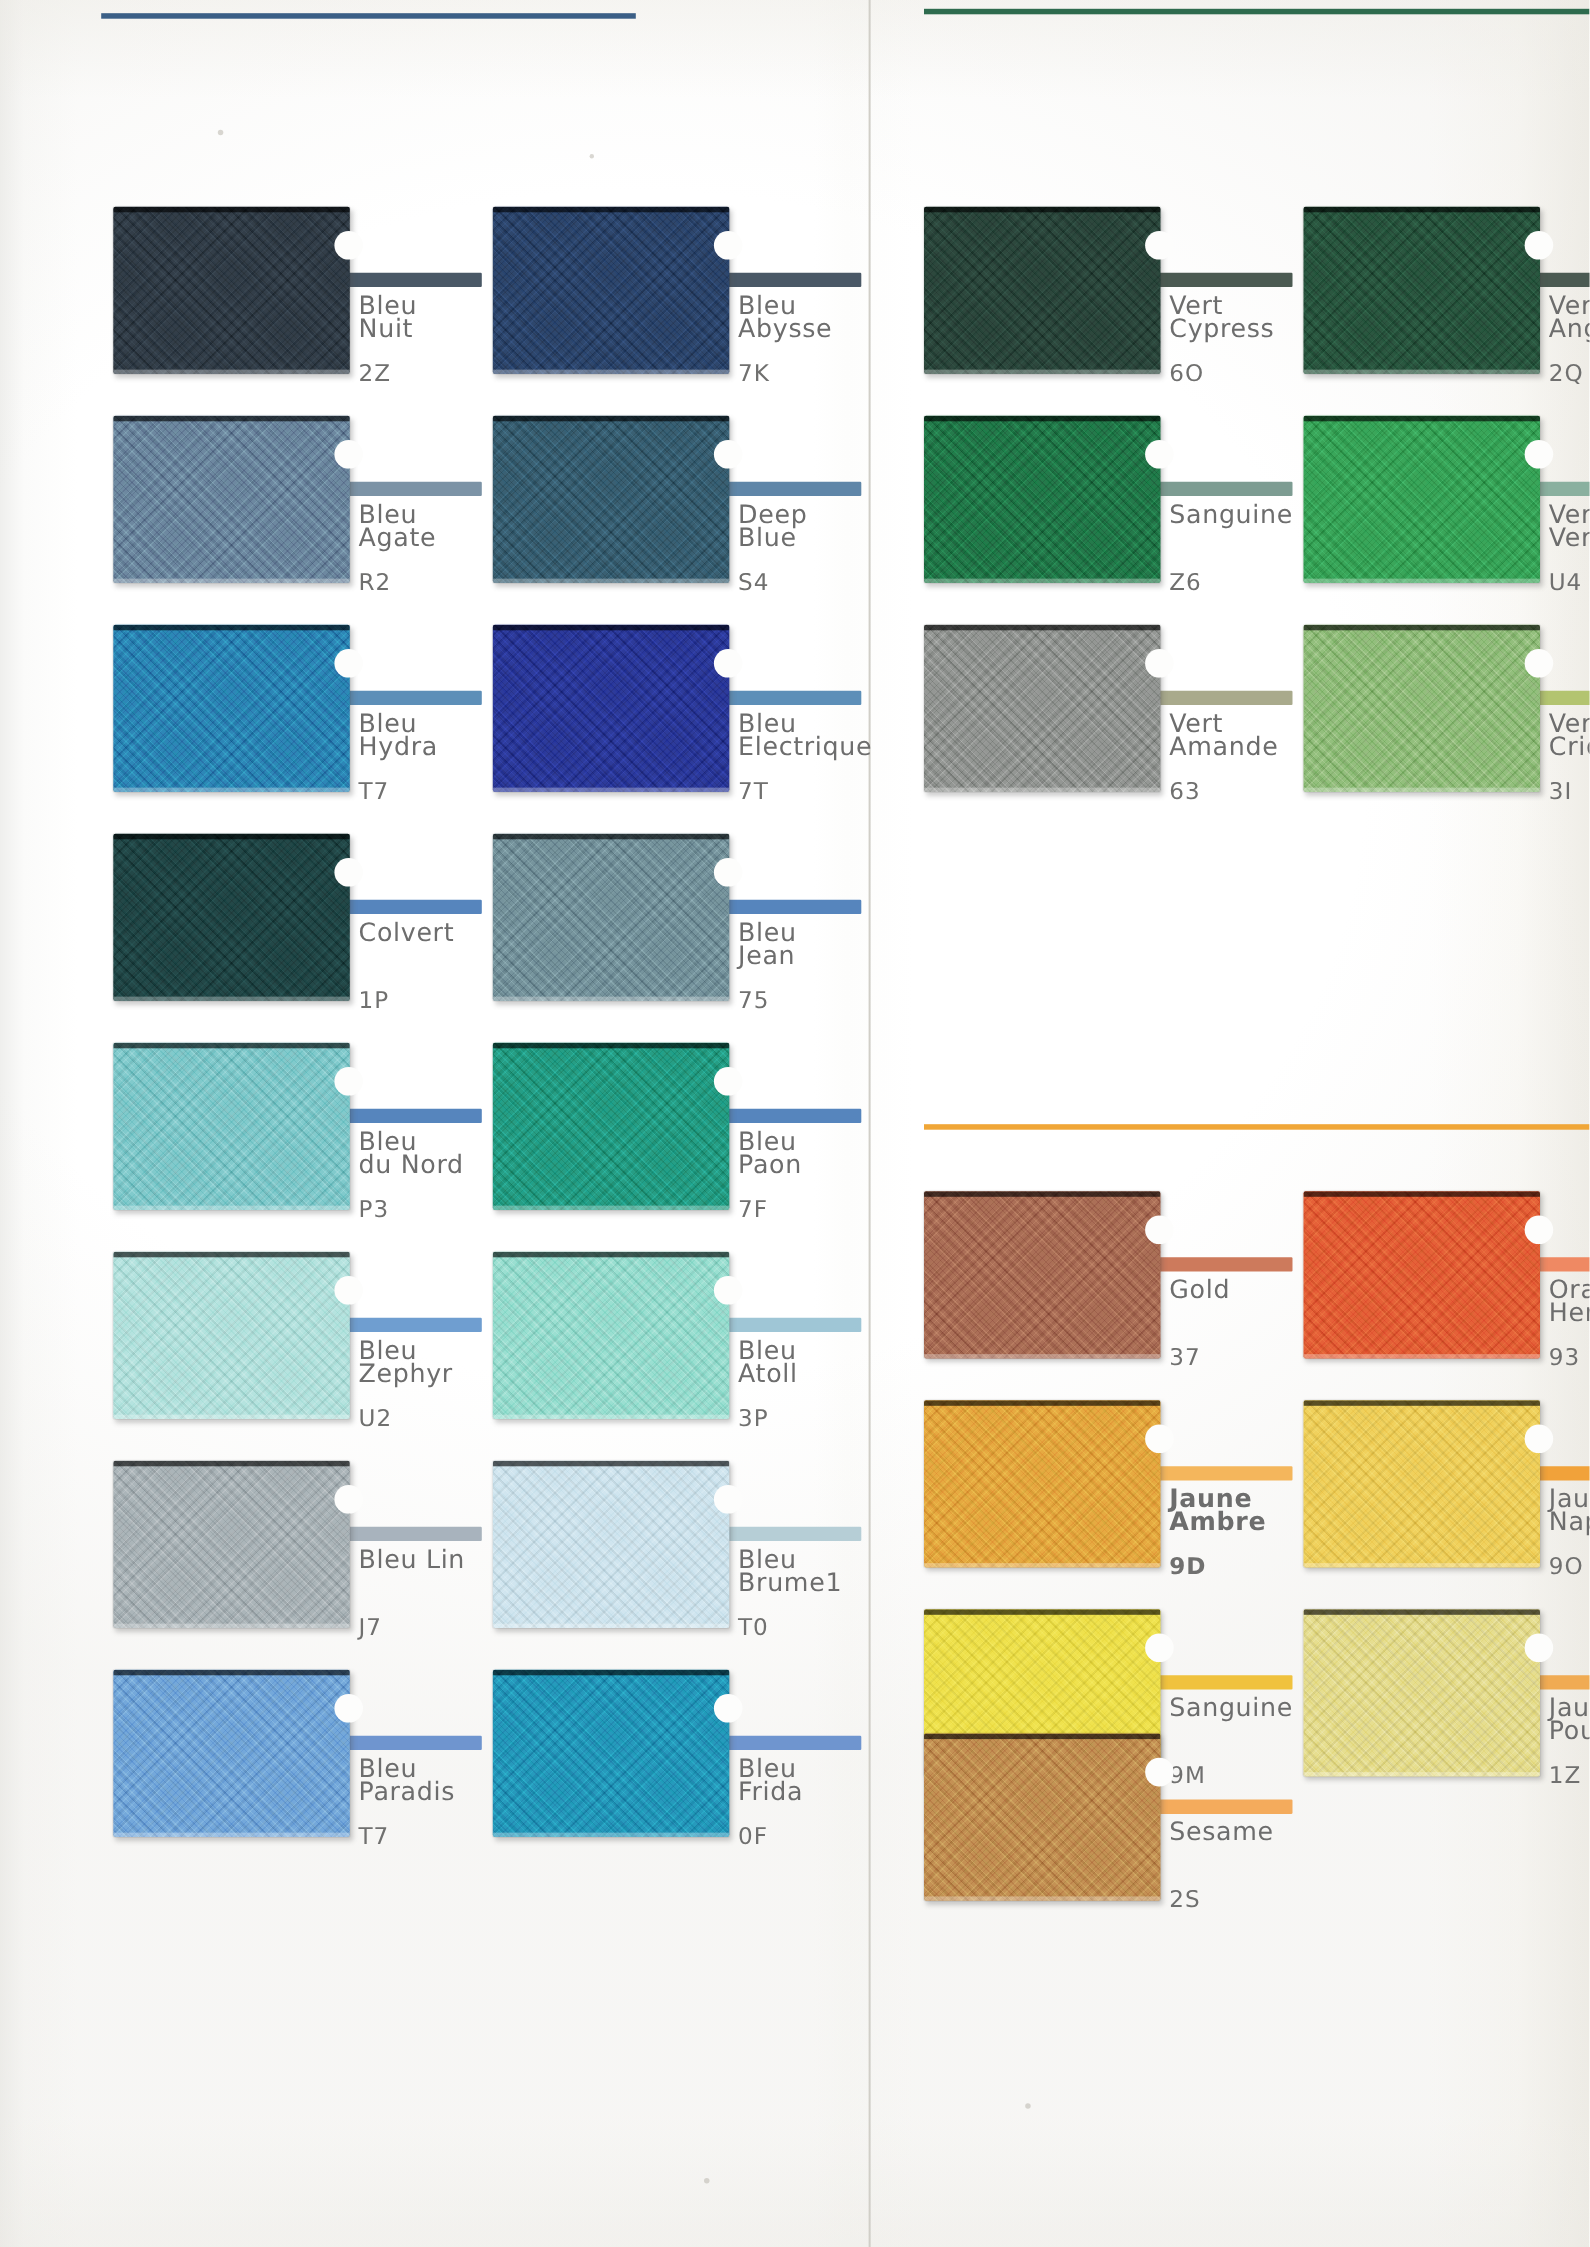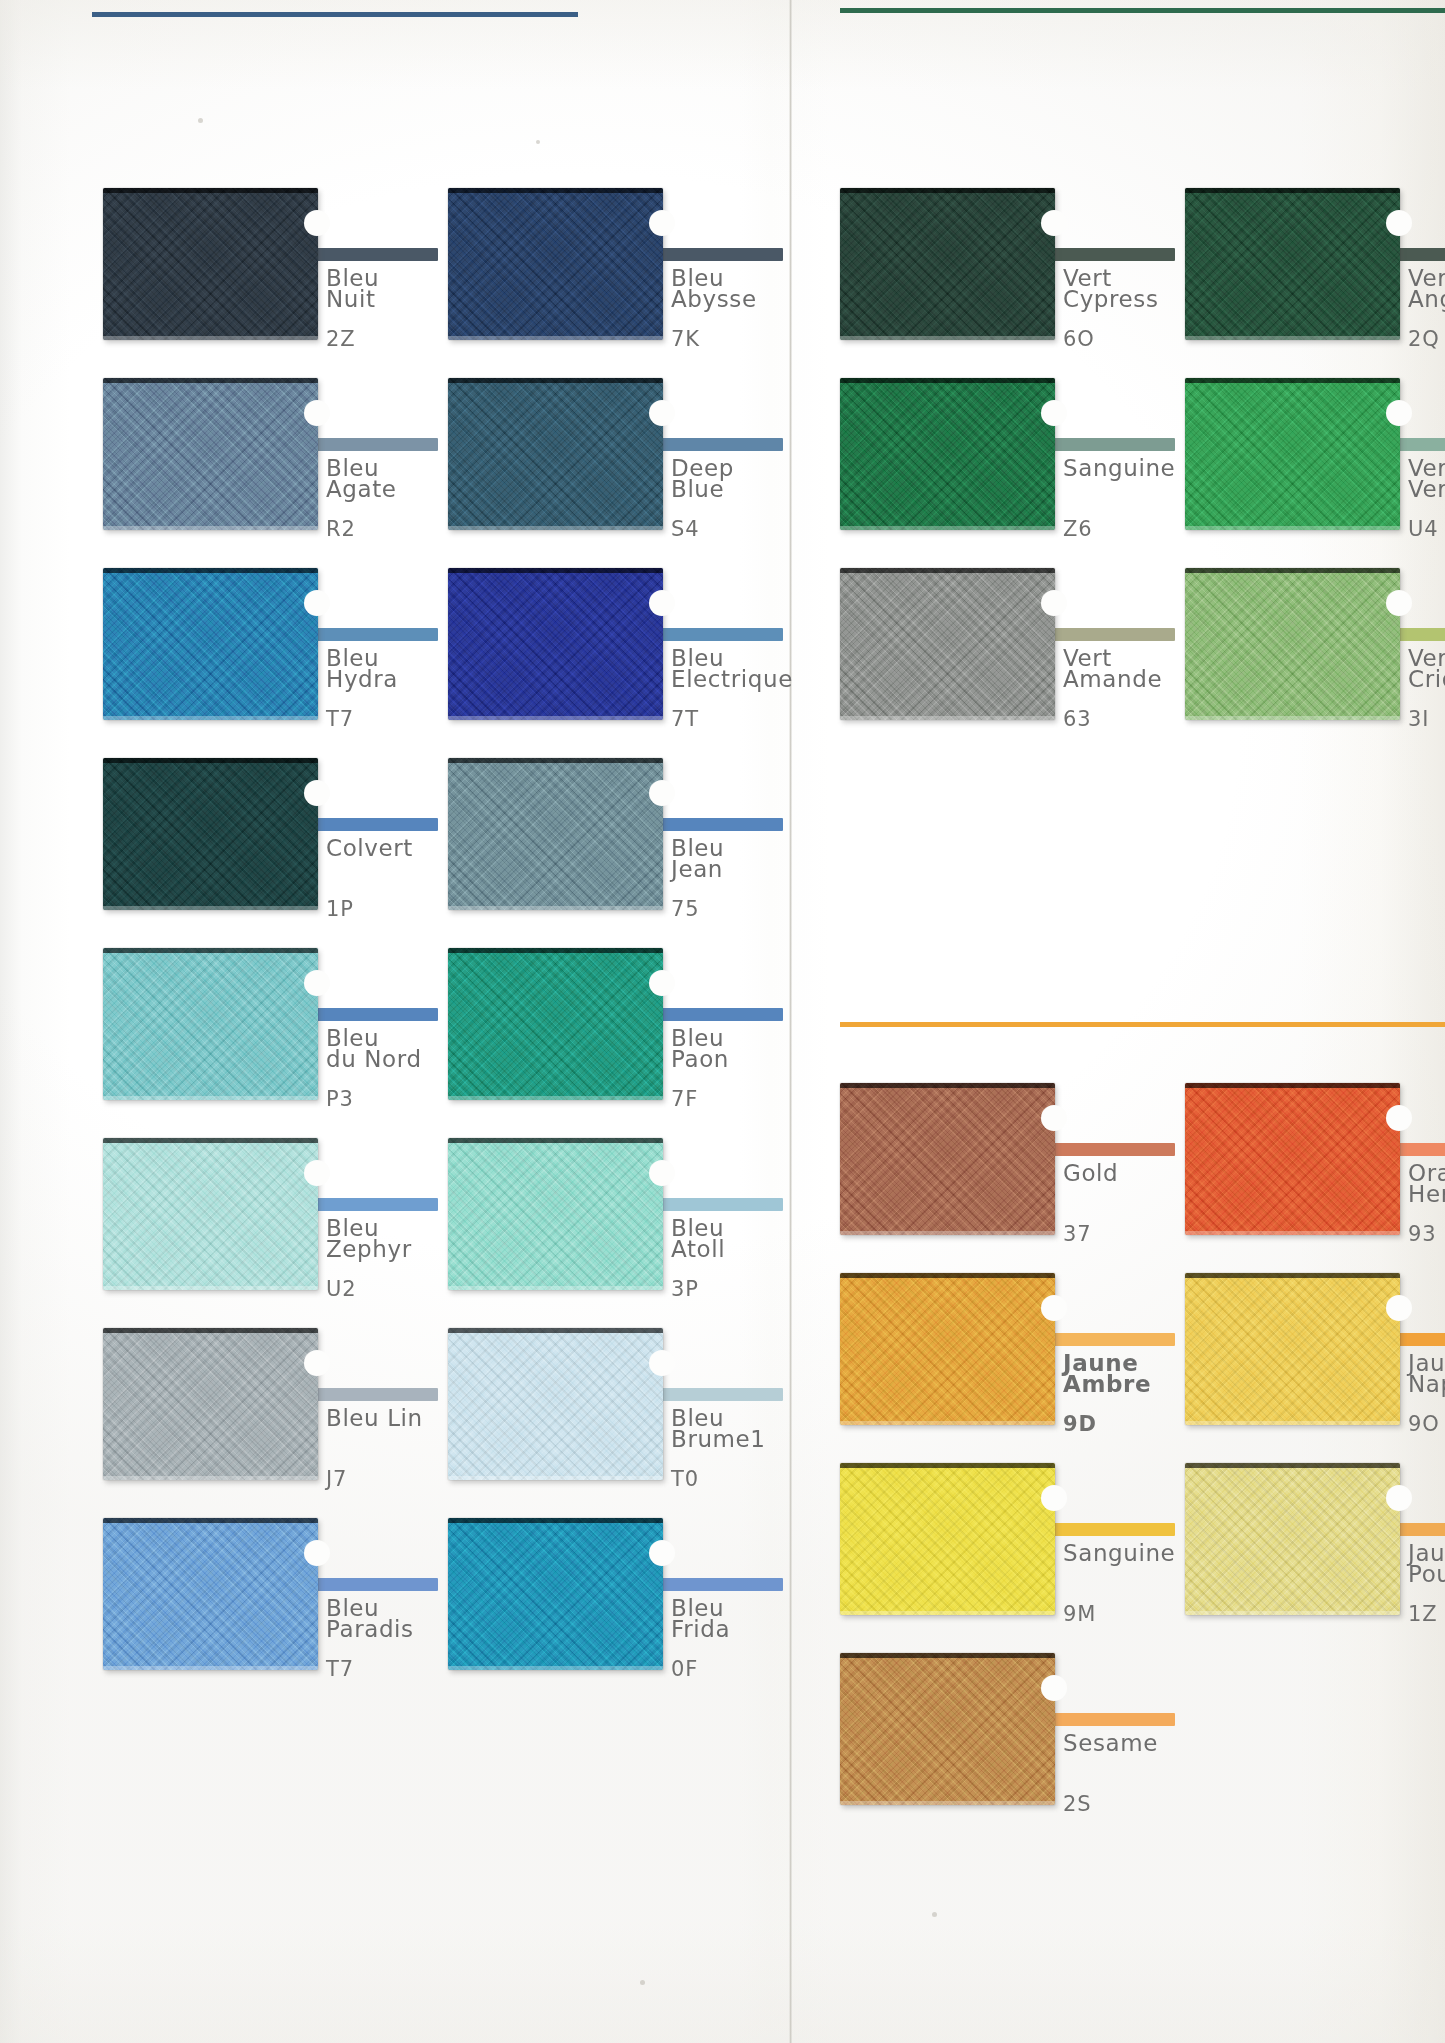--- a/index.html
+++ b/index.html
@@ -502,21 +502,21 @@
         <div class="grain"></div>
         <div class="grain2"></div>
         <div class="topedge"></div>
         <div class="botedge"></div>
       </div>
       <div class="notch" style="left: 201px; top: 22px;"></div>
       <div class="sw-name" style="left: 223px; top: 80px;">Jaune
 Poussin</div>
       <div class="sw-code" style="left: 223px; top: 140px;">1Z</div>
     </div>
-    <div class="swatch-entry" style="left: 840px; top: 1653px; width: 405px; height: 172px; padding-left: 48px;">
+    <div class="swatch-entry" style="left: 840px; top: 1576px; width: 405px; height: 172px; padding-left: 48px;">
       <div class="tab-bar" style="left: 207px; top: 60px; width: 128px; background: rgb(244, 171, 92);"></div>
       <div class="chip" style="width: 215px; height: 152px; background: rgb(192, 138, 72);">
         <div class="grain"></div>
         <div class="grain2"></div>
         <div class="topedge"></div>
         <div class="botedge"></div>
       </div>
       <div class="notch" style="left: 201px; top: 22px;"></div>
       <div class="sw-name" style="left: 223px; top: 80px;">Sesame</div>
       <div class="sw-code" style="left: 223px; top: 140px;">2S</div>

